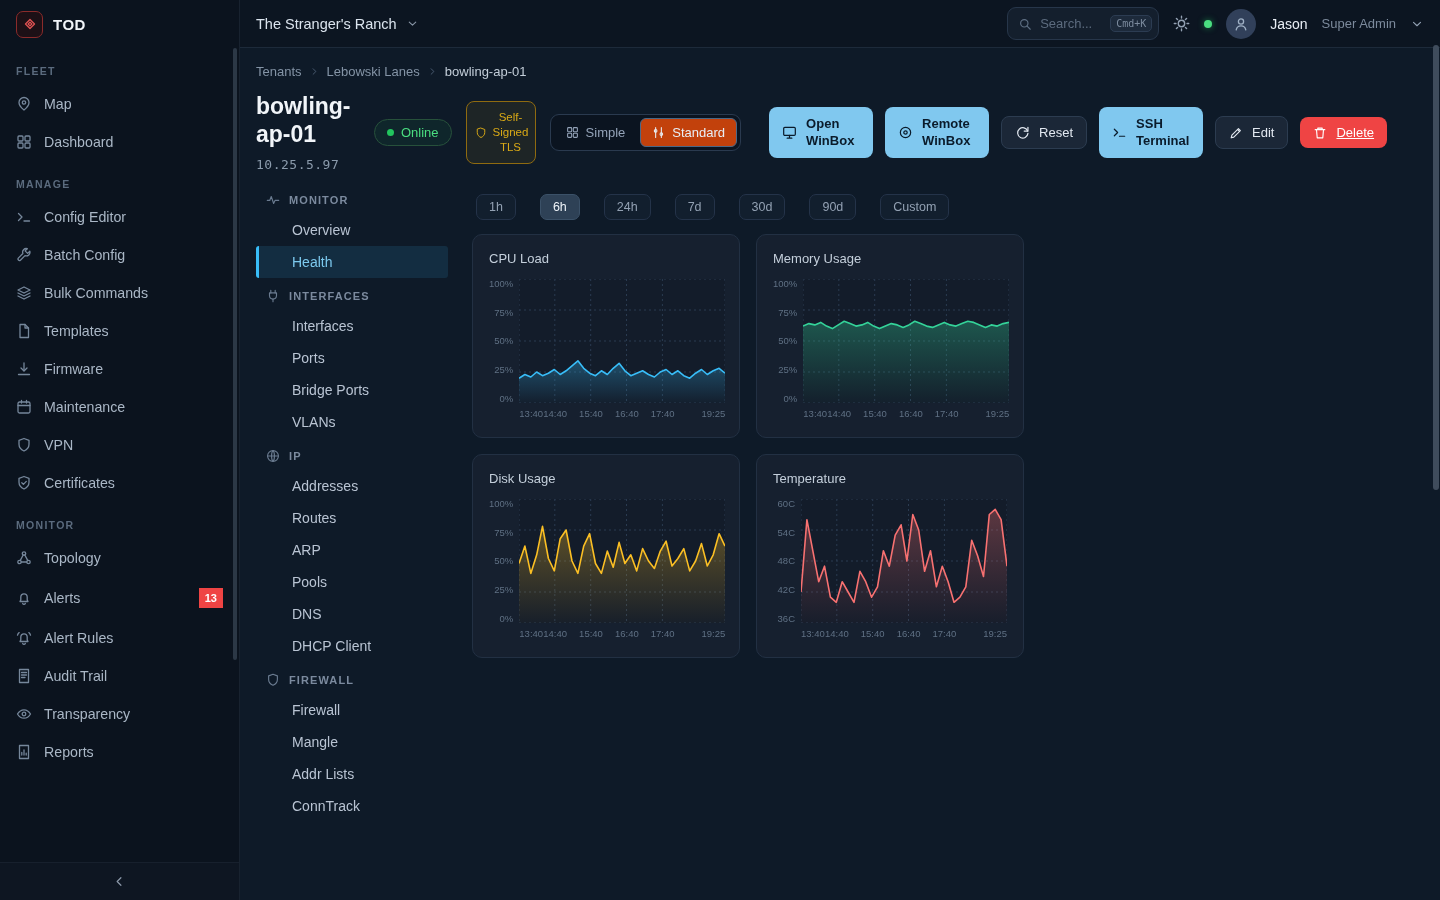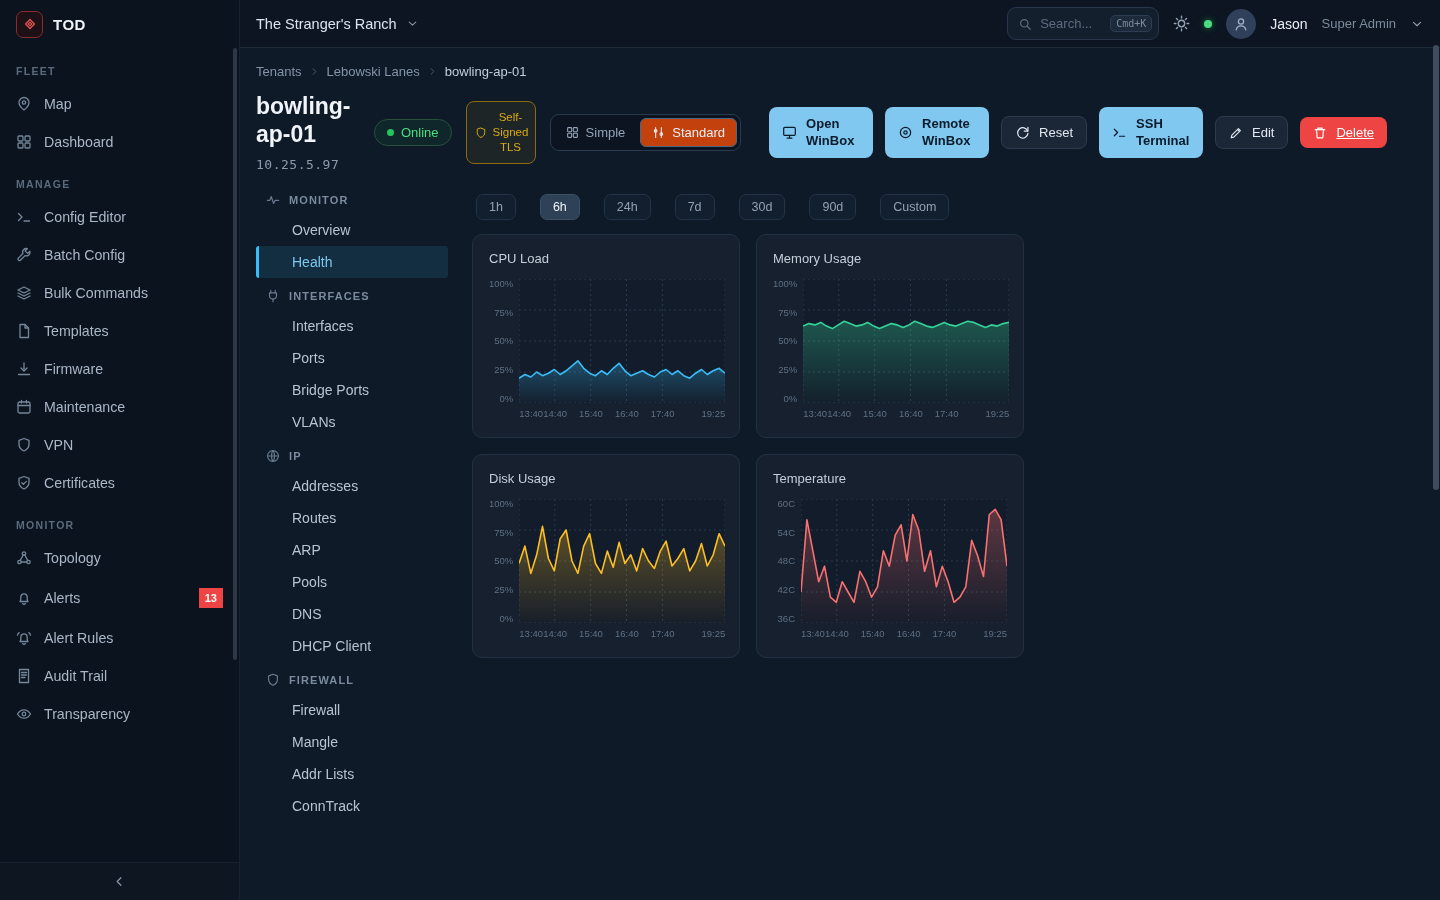--- a/index.html
+++ b/index.html
@@ -267,20 +267,29 @@
         <span class="nav-text">Audit Trail</span>
       </div>
       <div class="nav-item">
         <span class="icn">
           <svg width="16" height="16" viewBox="0 0 16 16" fill="none" stroke="currentColor" stroke-width="1.3" stroke-linecap="round" stroke-linejoin="round" aria-hidden="true">
             <path d="M1.5 8S4 3.8 8 3.8 14.5 8 14.5 8 12 12.2 8 12.2 1.5 8 1.5 8z"></path>
             <circle cx="8" cy="8" r="1.8"></circle>
           </svg>
         </span>
         <span class="nav-text">Transparency</span>
+      </div>
+      <div class="nav-item">
+        <span class="icn">
+          <svg width="16" height="16" viewBox="0 0 16 16" fill="none" stroke="currentColor" stroke-width="1.3" stroke-linecap="round" stroke-linejoin="round" aria-hidden="true">
+            <path d="M3.5 1.5h9v13h-9z"></path>
+            <path d="M5.8 11V8.5M8 11V6M10.2 11V9.2"></path>
+          </svg>
+        </span>
+        <span class="nav-text">Reports</span>
       </div>
     </nav>
   <div class="sidebar-footer">
     <button class="collapse-btn">
         <svg width="15" height="15" viewBox="0 0 16 16" fill="none" stroke="currentColor" stroke-width="1.3" stroke-linecap="round" stroke-linejoin="round" aria-hidden="true">
           <path d="M9.5 4l-4 4 4 4"></path>
         </svg>
       </button>
   </div>
   <div class="sidebar-scrollbar"></div>

